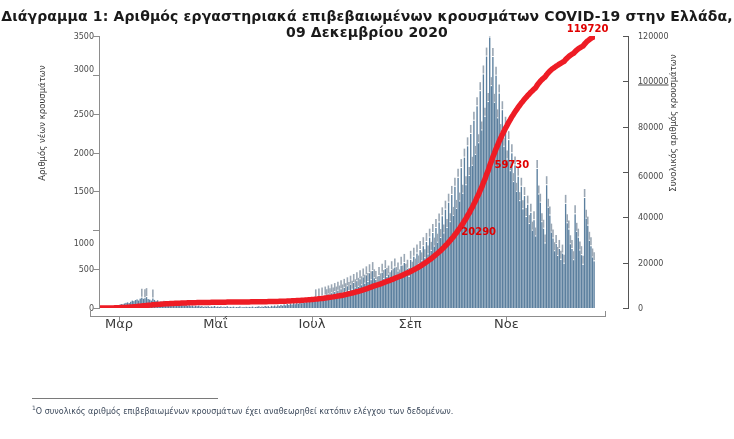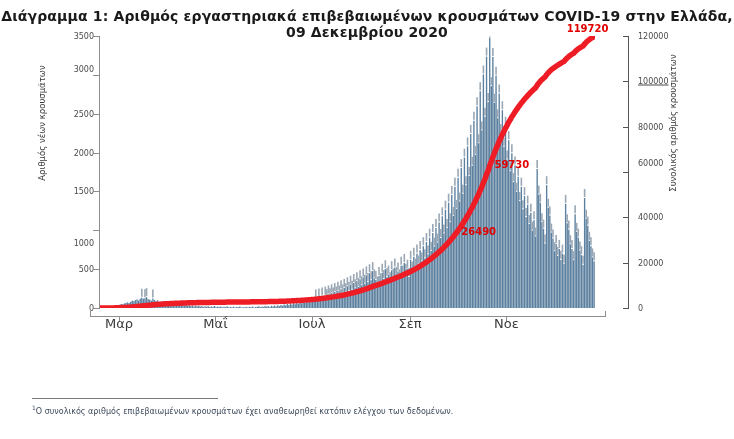--- a/index.html
+++ b/index.html
@@ -252,21 +252,21 @@
         <div class="ytick-left" style="top: 8px;">3500</div>
         <div class="ytick-left-mark" style="top: 8px;"></div>
       </div>
     <div id="right-ticks">
         <div class="ytick-right" style="top: 280px;">0</div>
         <div class="ytick-right-mark" style="top: 280px;"></div>
         <div class="ytick-right" style="top: 234.667px;">20000</div>
         <div class="ytick-right-mark" style="top: 234.667px;"></div>
         <div class="ytick-right" style="top: 189.333px;">40000</div>
         <div class="ytick-right-mark" style="top: 189.333px;"></div>
-        <div class="ytick-right" style="top: 135px;">60000</div>
+        <div class="ytick-right" style="top: 148px;">60000</div>
         <div class="ytick-right-mark" style="top: 144px;"></div>
         <div class="ytick-right" style="top: 98.6667px;">80000</div>
         <div class="ytick-right-mark" style="top: 98.6667px;"></div>
         <div class="ytick-right" style="top: 53.3333px; text-decoration: underline;">100000</div>
         <div class="ytick-right-mark" style="top: 53.3333px;"></div>
         <div class="ytick-right" style="top: 8px;">120000</div>
         <div class="ytick-right-mark" style="top: 8px;"></div>
       </div>
     <div id="x-ticks">
         <div class="xtick-mark" style="left: 90.9776px;"></div>
@@ -776,21 +776,21 @@
             <line x1="489.35" x2="489.35" y1="195.78" y2="203.78" stroke="#9aa7b4" stroke-width="1.6"></line>
             <line x1="490.94" x2="490.94" y1="201.22" y2="209.22" stroke="#9aa7b4" stroke-width="1.6"></line>
             <line x1="492.52" x2="492.52" y1="212.49" y2="220.49" stroke="#9aa7b4" stroke-width="1.6"></line>
             <line x1="494.10" x2="494.10" y1="216.37" y2="224.37" stroke="#9aa7b4" stroke-width="1.6"></line>
           </g>
         <path id="cumline" fill="none" stroke-linecap="round" stroke-linejoin="round" d="M0.68,272.00L2.26,272.00L3.84,271.99L5.42,271.99L7.01,271.98L8.59,271.96L10.17,271.95L11.75,271.92L13.33,271.89L14.91,271.85L16.49,271.81L18.08,271.76L19.66,271.70L21.24,271.62L22.82,271.56L24.40,271.47L25.98,271.38L27.57,271.28L29.15,271.18L30.73,271.07L32.31,270.93L33.89,270.80L35.47,270.66L37.05,270.50L38.64,270.36L40.22,270.19L41.80,270.00L43.38,269.83L44.96,269.65L46.54,269.45L48.12,269.28L49.71,269.13L51.29,268.99L52.87,268.81L54.45,268.66L56.03,268.54L57.61,268.39L59.19,268.29L60.78,268.16L62.36,268.06L63.94,267.93L65.52,267.84L67.10,267.75L68.68,267.65L70.26,267.56L71.85,267.48L73.43,267.42L75.01,267.33L76.59,267.25L78.17,267.19L79.75,267.13L81.33,267.05L82.92,267.00L84.50,266.95L86.08,266.88L87.66,266.84L89.24,266.79L90.82,266.75L92.41,266.71L93.99,266.68L95.57,266.64L97.15,266.61L98.73,266.57L100.31,266.54L101.89,266.51L103.48,266.49L105.06,266.46L106.64,266.43L108.22,266.40L109.80,266.38L111.38,266.35L112.96,266.33L114.55,266.29L116.13,266.28L117.71,266.25L119.29,266.23L120.87,266.21L122.45,266.19L124.03,266.17L125.62,266.15L127.20,266.12L128.78,266.11L130.36,266.09L131.94,266.07L133.52,266.05L135.10,266.04L136.69,266.02L138.27,266.01L139.85,265.98L141.43,265.97L143.01,265.95L144.59,265.94L146.18,265.92L147.76,265.91L149.34,265.89L150.92,265.87L152.50,265.85L154.08,265.84L155.66,265.82L157.25,265.79L158.83,265.76L160.41,265.75L161.99,265.72L163.57,265.70L165.15,265.66L166.73,265.64L168.32,265.60L169.90,265.59L171.48,265.55L173.06,265.52L174.64,265.47L176.22,265.45L177.80,265.40L179.39,265.36L180.97,265.31L182.55,265.26L184.13,265.20L185.71,265.15L187.29,265.08L188.87,265.02L190.46,264.94L192.04,264.87L193.62,264.78L195.20,264.71L196.78,264.61L198.36,264.53L199.95,264.41L201.53,264.32L203.11,264.20L204.69,264.10L206.27,263.96L207.85,263.86L209.43,263.70L211.02,263.59L212.60,263.42L214.18,263.29L215.76,263.12L217.34,262.97L218.92,262.78L220.50,262.63L222.09,262.41L223.67,262.25L225.25,262.02L226.83,261.84L228.41,261.59L229.99,261.39L231.57,261.12L233.16,260.90L234.74,260.61L236.32,260.38L237.90,260.06L239.48,259.81L241.06,259.47L242.64,259.20L244.23,258.83L245.81,258.53L247.39,258.13L248.97,257.82L250.55,257.39L252.13,257.05L253.72,256.59L255.30,256.22L256.88,255.73L258.46,255.34L260.04,254.81L261.62,254.39L263.20,253.82L264.79,253.37L266.37,252.76L267.95,252.28L269.53,251.64L271.11,251.13L272.69,250.44L274.27,249.89L275.86,249.37L277.44,248.96L279.02,248.37L280.60,247.89L282.18,247.24L283.76,246.70L285.34,245.98L286.93,245.41L288.51,244.79L290.09,244.30L291.67,243.60L293.25,243.04L294.83,242.29L296.41,241.70L298.00,241.02L299.58,240.48L301.16,239.69L302.74,239.07L304.32,238.24L305.90,237.58L307.49,236.86L309.07,236.28L310.65,235.39L312.23,234.70L313.81,233.75L315.39,233.00L316.97,232.00L318.56,231.19L320.14,230.12L321.72,229.26L323.30,228.11L324.88,227.19L326.46,225.97L328.04,224.98L329.63,223.68L331.21,222.62L332.79,221.23L334.37,220.10L335.95,218.62L337.53,217.41L339.11,215.83L340.70,214.53L342.28,212.83L343.86,211.45L345.44,209.63L347.02,208.15L348.60,206.20L350.18,204.62L351.77,202.52L353.35,200.82L354.93,198.58L356.51,196.74L358.09,194.33L359.67,192.36L361.26,189.77L362.84,187.66L364.42,184.88L366.00,182.60L367.58,179.61L369.16,177.17L370.74,173.95L372.33,171.31L373.91,167.85L375.49,165.02L377.07,161.28L378.65,158.23L380.23,154.22L381.81,150.94L383.40,146.61L384.98,143.08L386.56,138.42L388.14,134.61L389.72,129.61L391.30,125.50L392.88,120.86L394.47,117.06L396.05,112.76L397.63,109.25L399.21,105.28L400.79,102.05L402.37,98.39L403.95,95.40L405.54,92.03L407.12,89.28L408.70,86.18L410.28,83.64L411.86,80.78L413.44,78.45L415.03,75.81L416.61,73.66L418.19,71.23L419.77,69.26L421.35,67.01L422.93,65.19L424.51,63.12L426.10,61.43L427.68,59.52L429.26,57.97L430.84,56.20L432.42,54.77L434.00,53.15L435.58,51.83L437.17,49.25L438.75,47.15L440.33,45.20L441.91,43.61L443.49,42.15L445.07,40.95L446.65,38.68L448.24,36.83L449.82,35.11L451.40,33.72L452.98,32.43L454.56,31.38L456.14,30.20L457.72,29.23L459.31,28.14L460.89,27.25L462.47,26.24L464.05,25.42L465.63,23.49L467.21,21.93L468.80,20.47L470.38,19.29L471.96,18.20L473.54,17.32L475.12,15.58L476.70,14.17L478.28,12.87L479.87,11.81L481.45,10.83L483.03,10.03L484.61,8.00L486.19,6.34L487.77,4.82L489.35,3.58L490.94,2.43L492.52,1.50L494.10,0.63" stroke="#ee1c25" stroke-width="5.5"></path>
       </svg>
       <div id="annotations">
           <div class="redlabel" style="color: rgb(224, 0, 0); left: 487.575px; top: -2.36533px;">119720</div>
           <div class="redlabel" style="color: rgb(224, 0, 0); left: 411.84px; top: 133.612px;">59730</div>
-          <div class="redlabel" style="color: rgb(224, 0, 0); left: 378.675px; top: 201.181px;">26490</div>
+          <div class="redlabel" style="color: rgb(224, 0, 0); left: 378.675px; top: 201.181px;">20290</div>
         </div>
     </div>
   </div>
 
   <div class="footnote-rule"></div>
   <div class="footnote"><sup>1</sup><span>Ο συνολικός αριθμός επιβεβαιωμένων κρουσμάτων έχει αναθεωρηθεί κατόπιν ελέγχου των δεδομένων.</span></div>
 
 </div>
 
 </body></html>

